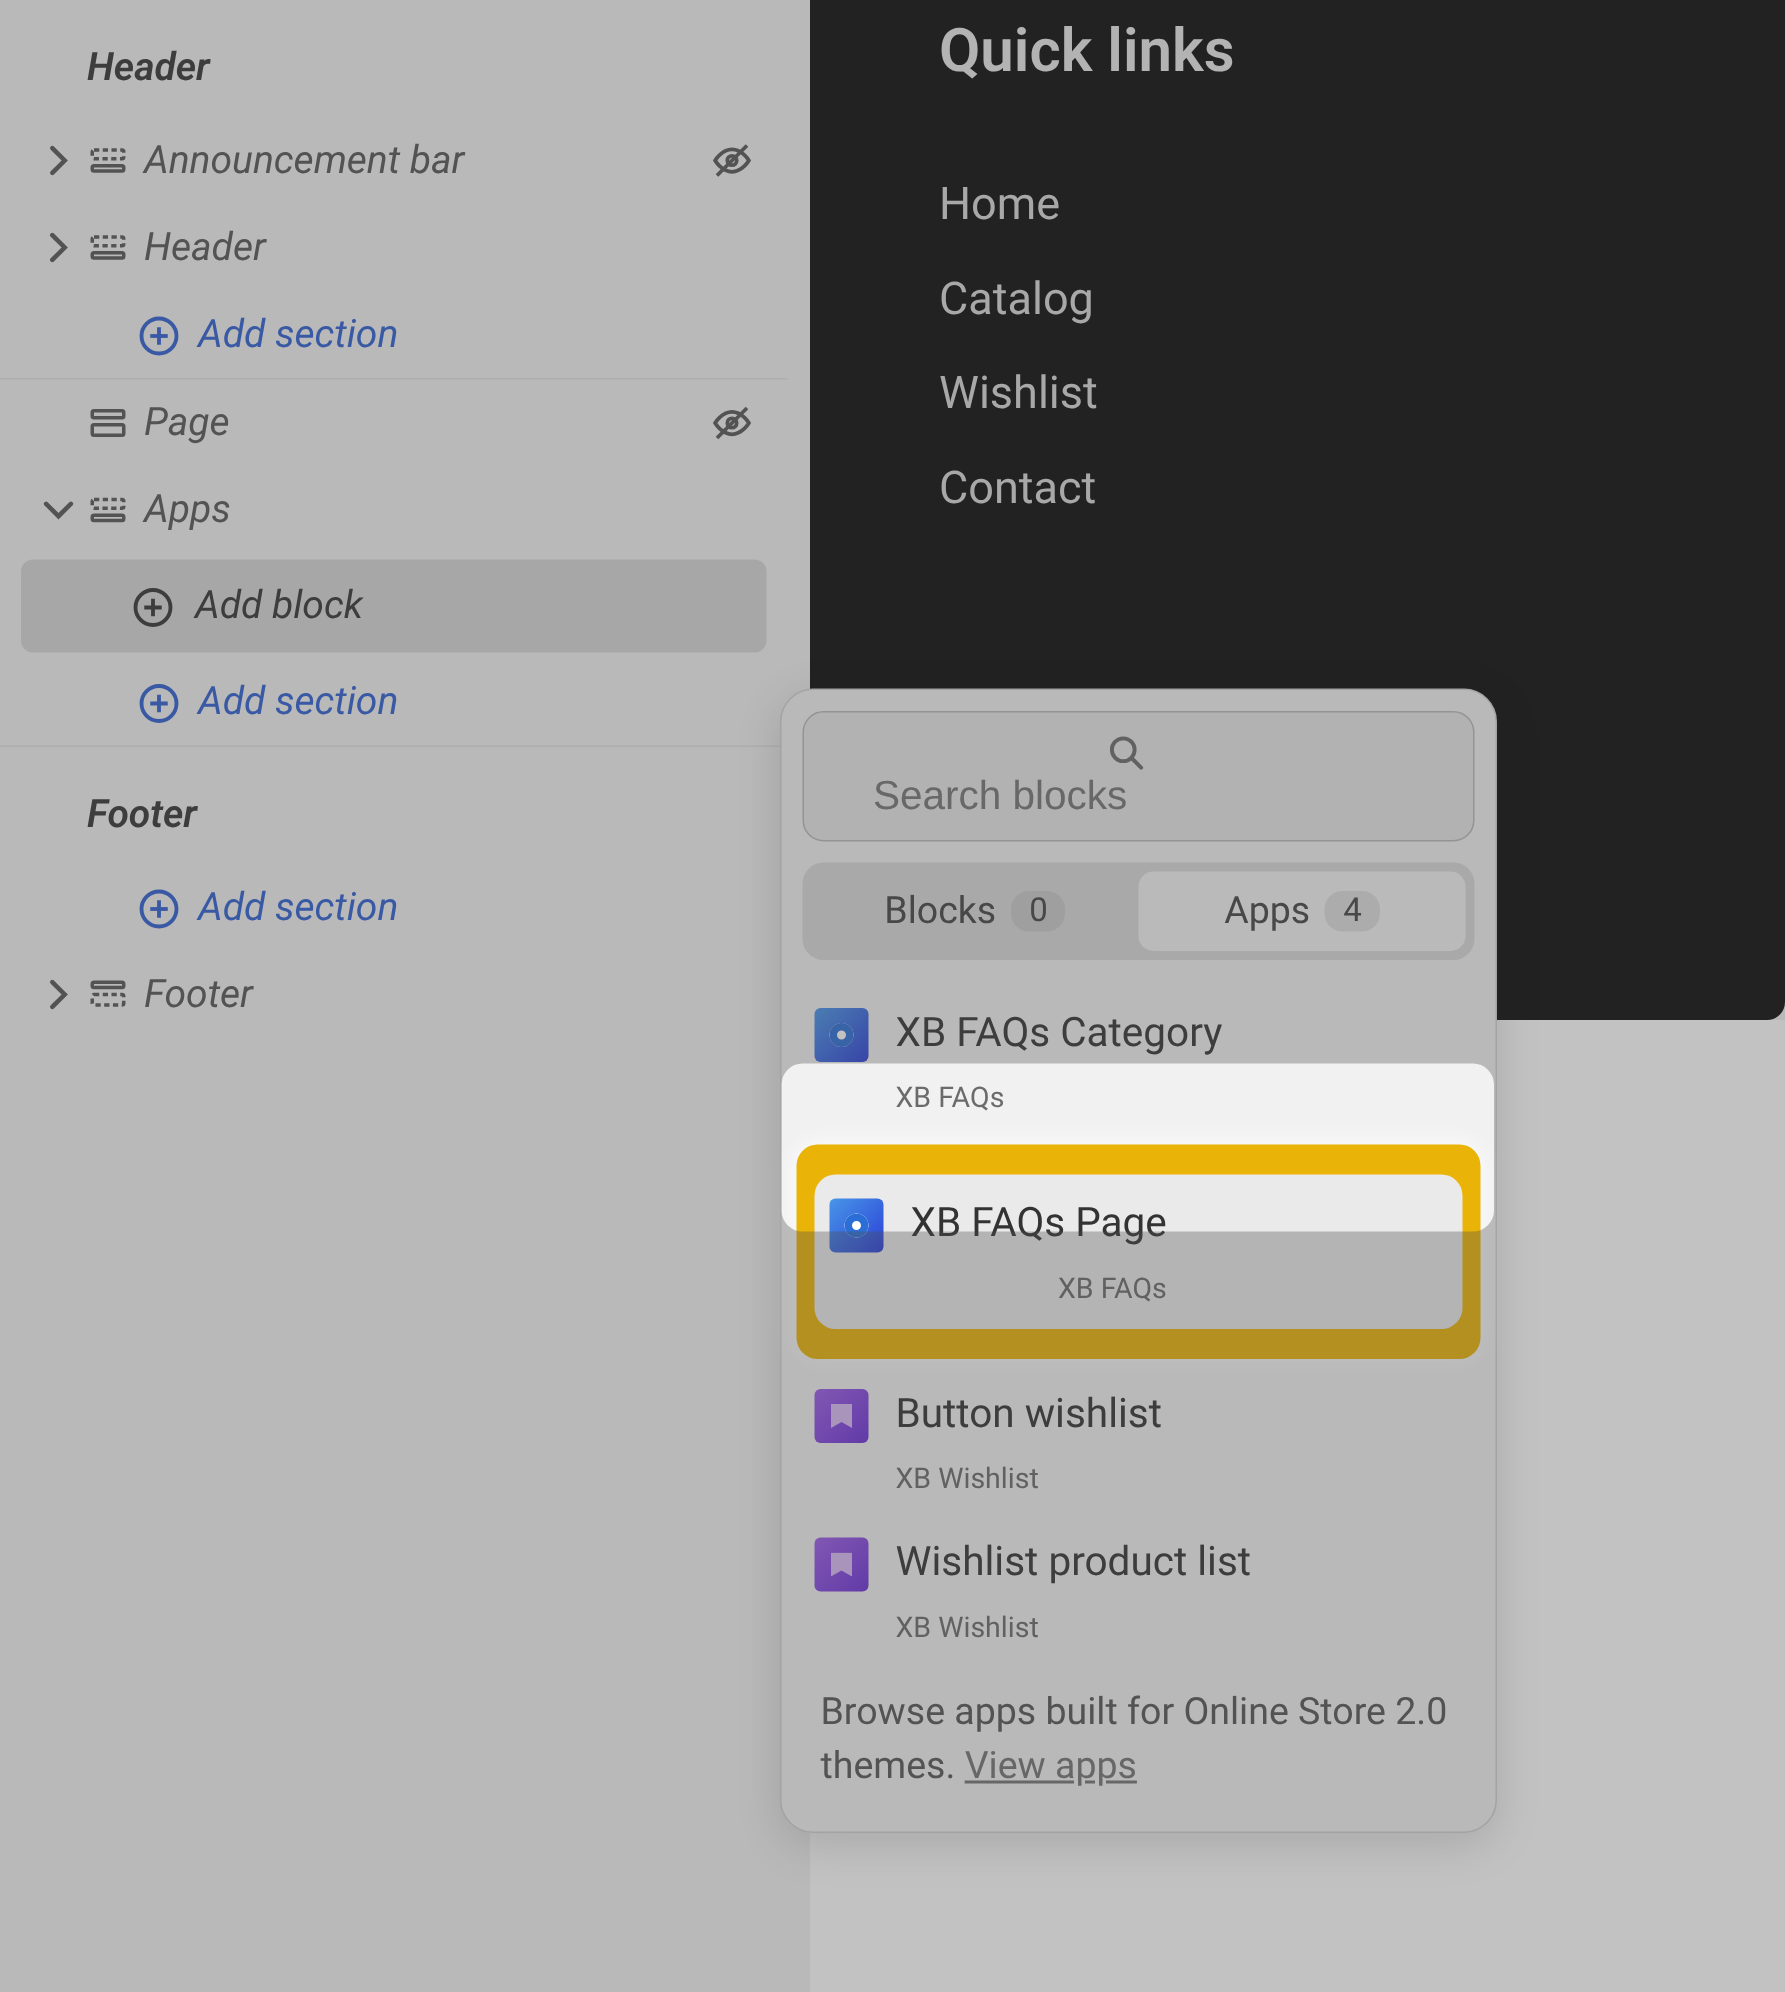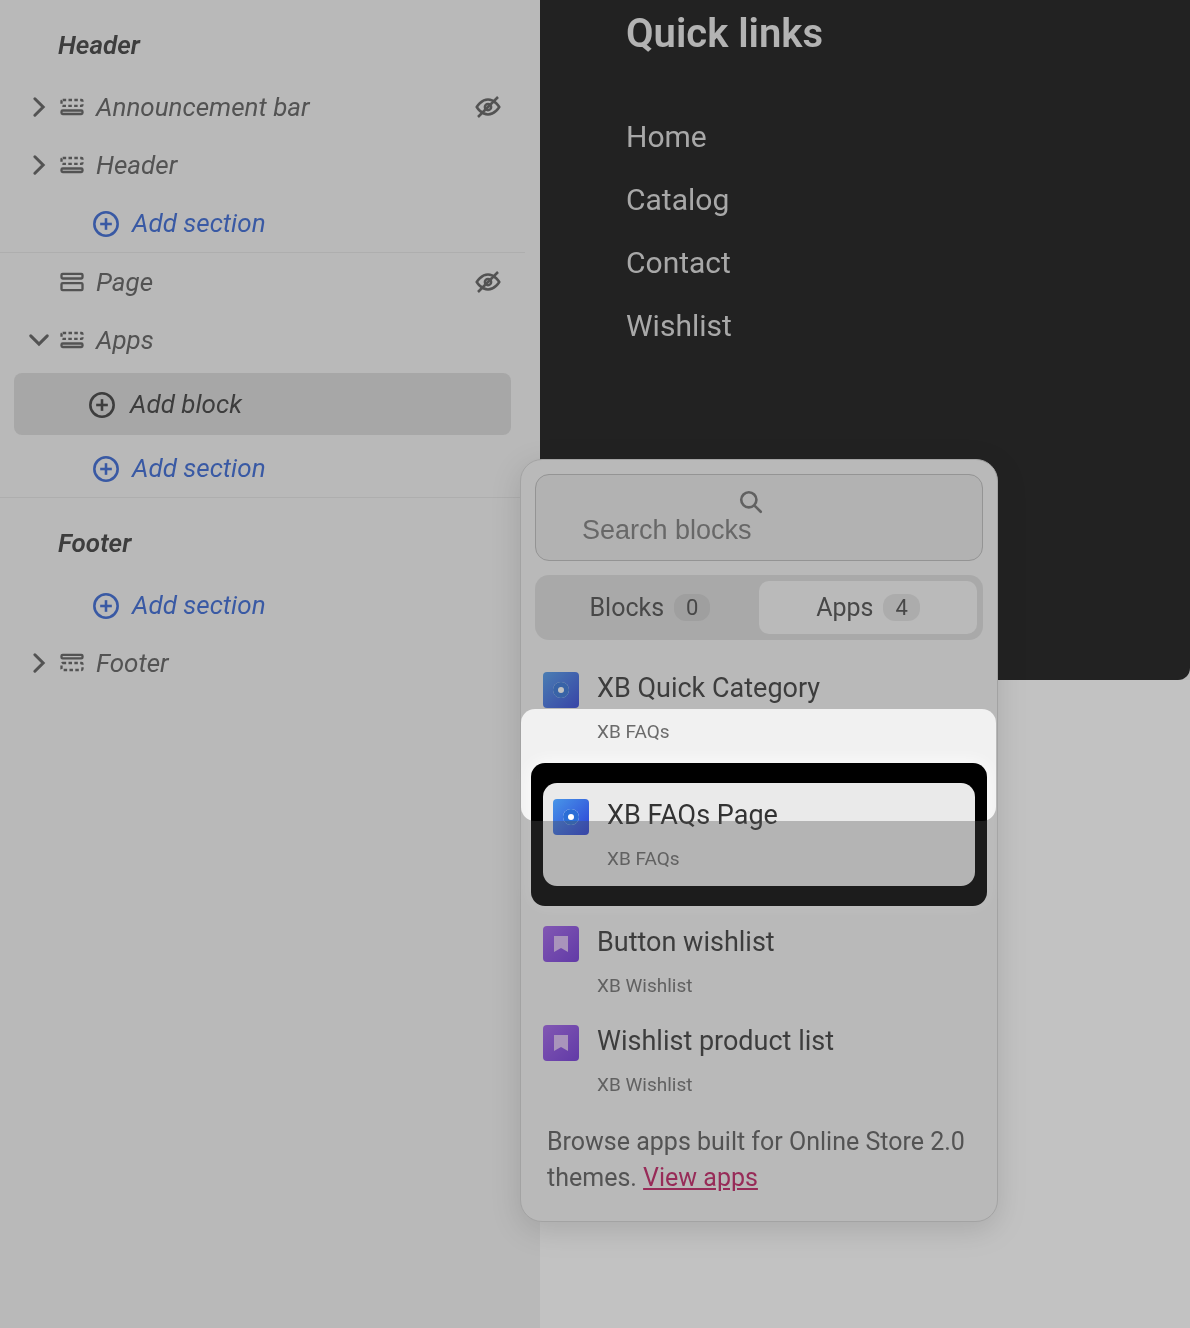--- a/index.html
+++ b/index.html
@@ -184,24 +184,25 @@
       background: #dedede;
     }
     .block-item {
       display: flex;
       align-items: flex-start;
       padding: 14px 8px;
       cursor: pointer;
       border-radius: 14px;
     }
     .block-item.highlighted {
-      background: #000000;
+      background: #eab308;
       box-shadow: 0 0 18px rgba(255,255,255,0.9);
       padding: 20px 12px;
       margin: 6px -4px;
+      text-align: right;
     }
     .block-item.highlighted-inner {
       background: #eaeaea;
       border-radius: 14px;
       padding: 16px 10px;
     }
     .block-icon {
       width: 36px;
       height: 36px;
       border-radius: 4px;
@@ -241,21 +242,21 @@
       color: #6b6b6b;
       margin-top: 16px;
     }
     .browse-text {
       font-size: 25px;
       color: #555;
       padding: 14px 12px 10px 12px;
       line-height: 1.45;
     }
     .browse-text a {
-      color: #be185d;
+      color: #737373;
       text-decoration: underline;
     }
     .highlight-cutout {
       position: absolute;
       left: 521px;
       top: 709px;
       width: 475px;
       height: 112px;
       background: transparent;
       box-shadow: 0 0 0 9999px rgba(80,80,80,0.35);
@@ -407,22 +408,22 @@
   </div>
 
 </div>
 
 <div class="preview-bg"></div>
 
 <div class="preview">
   <div class="preview-title">Quick links</div>
   <div class="preview-link">Home</div>
   <div class="preview-link">Catalog</div>
+  <div class="preview-link">Wishlist</div>
   <div class="preview-link">Contact</div>
-  <div class="preview-link">Wishlist</div>
 </div>
 
 <div class="popup-wrapper">
 <div class="popup">
   <div class="search-box">
     <svg class="search-icon" viewBox="0 0 24 24" fill="none">
           <circle cx="10" cy="10" r="7" stroke="currentColor" stroke-width="2.4"></circle>
           <line x1="16" y1="16" x2="21" y2="21" stroke="currentColor" stroke-width="2.4" stroke-linecap="round"></line>
         </svg>
     <input placeholder="Search blocks" style="">
@@ -435,21 +436,21 @@
     </div>
     <div class="tab active">
       <span>Apps</span>
       <span class="badge">4</span>
     </div>
   </div>
 
   <div class="block-item">
     <div class="block-icon faq"></div>
     <div class="block-text">
-      <div class="name">XB Quick Category</div>
+      <div class="name">XB FAQs Category</div>
       <div class="source">XB FAQs</div>
     </div>
   </div>
 
   <div class="block-item highlighted">
     <div class="block-item highlighted-inner" style="width:100%;margin:0;">
       <div class="block-icon faq"></div>
       <div class="block-text">
         <div class="name">XB FAQs Page</div>
         <div class="source">XB FAQs</div>

